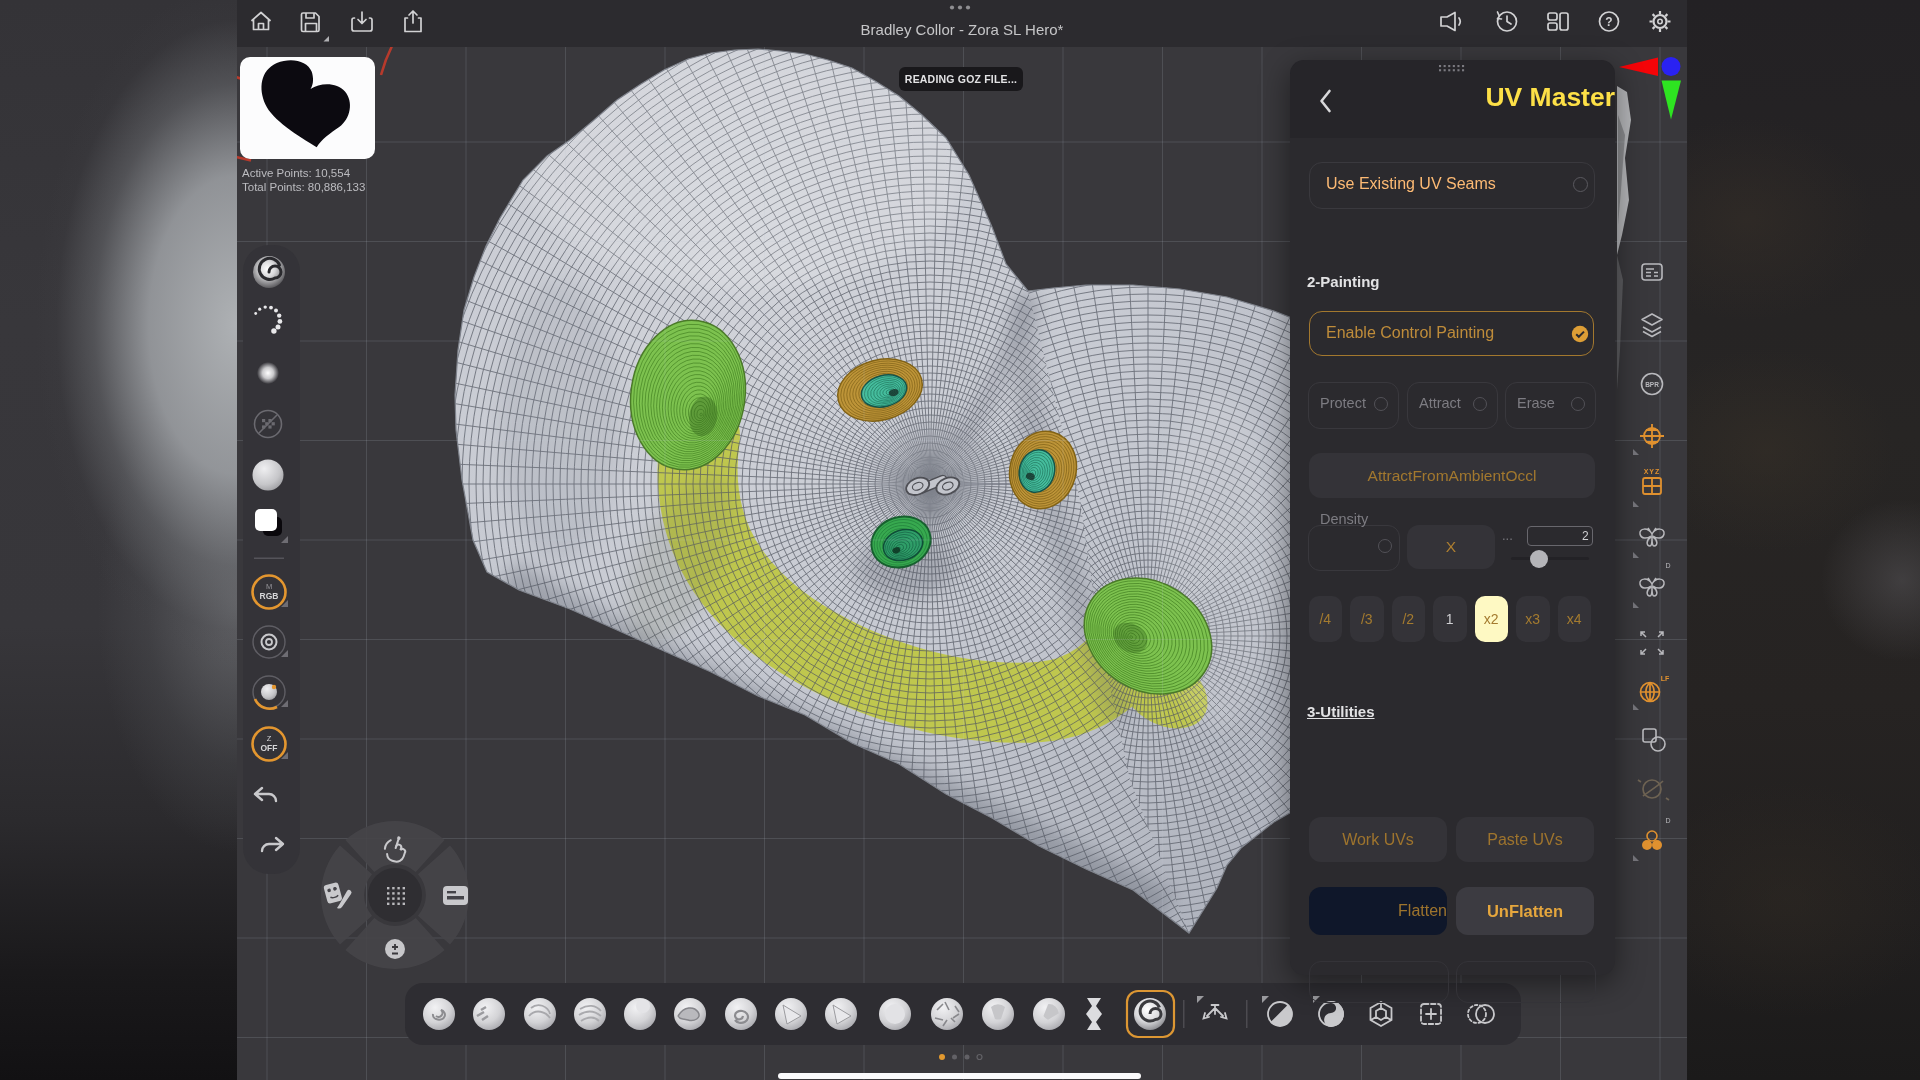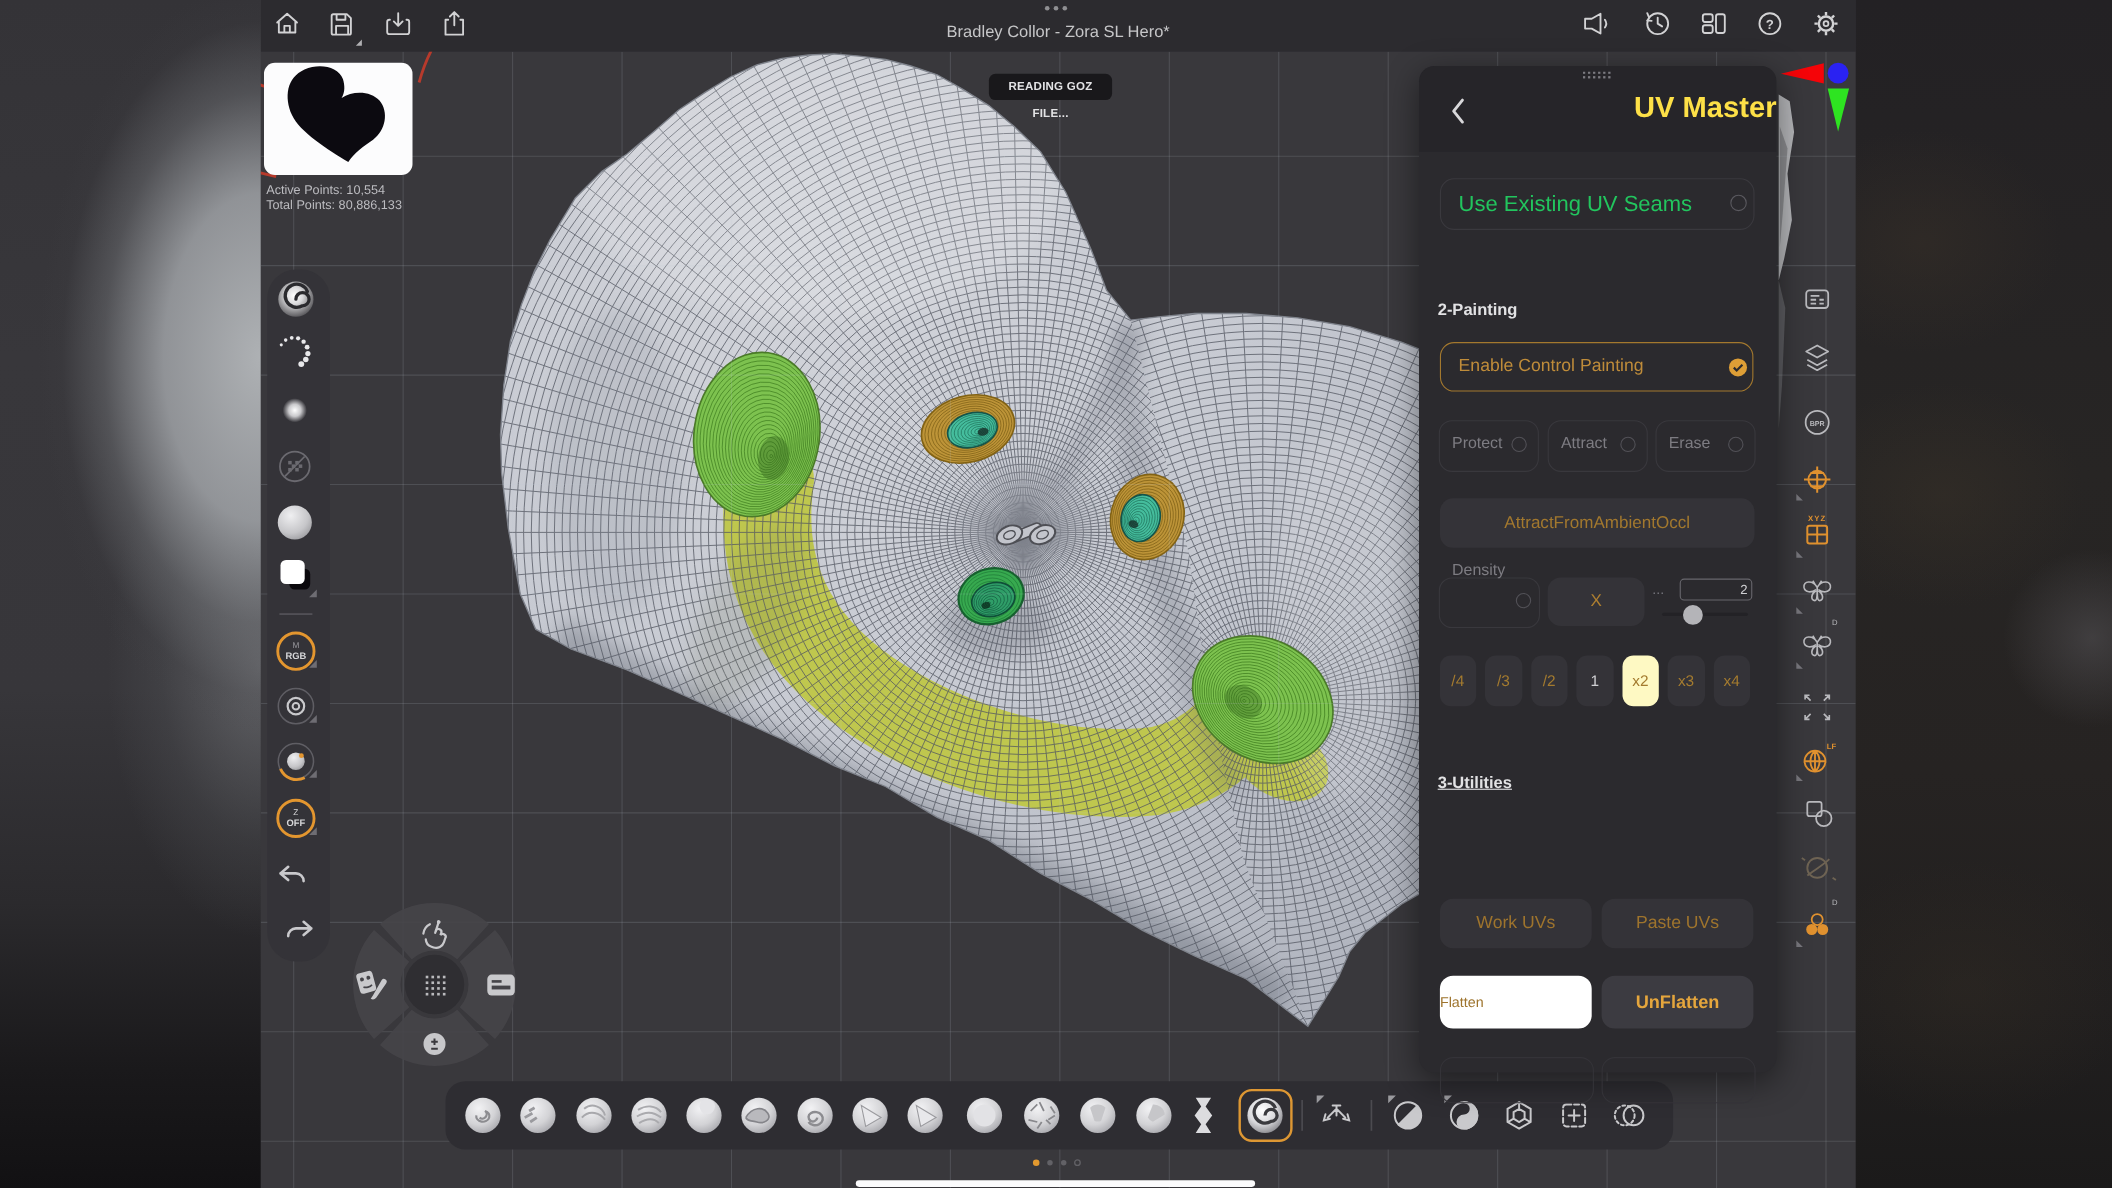--- a/index.html
+++ b/index.html
@@ -692,21 +692,21 @@
     </div>
     <div style="position:absolute;left:237px;top:21px;width:1450px;text-align:center;font-size:15px;color:#c6c6c8;z-index:11;">Bradley Collor - Zora SL Hero*</div>
     <div style="position:absolute;left:240px;top:57px;width:135px;height:102px;background:#fcfcfd;border-radius:10px;z-index:11;overflow:hidden;">
       <svg width="135" height="102" viewBox="0 0 135 102">
         <g transform="rotate(14 64 50)">
           <path d="M86 86 C 66 80 36 70 26 57 C 15 43 13 25 27 14 C 39 5 56 4 63 14 C 66 19 68 25 66 31 C 74 22 90 18 100 25 C 111 33 112 50 103 61 C 96 69 89 77 86 86 Z" fill="#0c0a10"></path>
         </g>
       </svg>
     </div>
     <div style="position:absolute;left:242px;top:166px;z-index:11;font-size:11.5px;line-height:14px;color:#bcbcc0;">Active Points: 10,554<br>Total Points: 80,886,133</div>
-    <div style="position:absolute;left:899px;top:67px;width:112px;height:24px;background:#19181b;border-radius:6px;z-index:11;color:#e3e3e5;font-size:10.5px;font-weight:bold;letter-spacing:0.2px;text-align:center;line-height:24px;">READING GOZ FILE...</div>
+    <div style="position:absolute;left:899px;top:67px;width:124px;height:24px;background:#19181b;border-radius:6px;z-index:11;color:#e3e3e5;font-size:10.5px;font-weight:bold;letter-spacing:0.2px;text-align:center;line-height:24px;">READING GOZ FILE...</div>
 <div style="position:absolute;left:243px;top:245px;width:57px;height:629px;background:#343338;border-radius:26px;z-index:9;"></div>
     <div style="position:absolute;left:238px;top:243px;width:62px;height:632px;z-index:10;">
       <svg width="62" height="632" viewBox="238 243 62 632" style="position:absolute;left:0;top:0">
         <defs>
           <radialGradient id="sg" cx="0.38" cy="0.3" r="0.85">
             <stop offset="0" stop-color="#efeff1"></stop>
             <stop offset="0.6" stop-color="#c6c6c9"></stop>
             <stop offset="1" stop-color="#8f8f93"></stop>
           </radialGradient>
           <radialGradient id="sd" cx="0.45" cy="0.4" r="0.7">
@@ -939,21 +939,21 @@
         <rect x="9.2" y="4.2" width="2.1" height="2.1" fill="#7b7a80"></rect>
         <rect x="13.8" y="4.2" width="2.1" height="2.1" fill="#7b7a80"></rect>
         <rect x="18.4" y="4.2" width="2.1" height="2.1" fill="#7b7a80"></rect>
         <rect x="23.0" y="4.2" width="2.1" height="2.1" fill="#7b7a80"></rect>
       </svg>
       <svg width="20" height="26" viewBox="0 0 20 26" style="position:absolute;left:26px;top:28px">
         <path d="M13.5 3 L5.5 13 L13.5 23" stroke="#d8d8da" stroke-width="2.6" fill="none" stroke-linecap="round" stroke-linejoin="round"></path>
       </svg>
       <div style="position:absolute;left:0;top:22px;width:325px;text-align:right;font-size:26.5px;font-weight:bold;color:#fde047;">UV Master</div>
       <div style="position:absolute;left:19px;top:102px;width:284px;height:45px;border:1px solid #3a393e;border-radius:13px;"></div>
-      <div style="position:absolute;left:36px;top:115px;font-size:20px;color:#22c55e;">Use Existing UV Seams</div>
+      <div style="position:absolute;left:36px;top:115px;font-size:16px;color:#fdba74;">Use Existing UV Seams</div>
       <div style="position:absolute;left:283px;top:117px;width:13px;height:13px;border:1.6px solid #5a595f;border-radius:50%;"></div>
       <div style="position:absolute;left:17px;top:213px;font-size:15px;font-weight:600;color:#e2e2e4;">2-Painting</div>
       <div style="position:absolute;left:19px;top:251px;width:283px;height:43px;border:1.6px solid #a3782e;border-radius:13px;"></div>
       <div style="position:absolute;left:36px;top:264px;font-size:16px;color:#bf8c3a;">Enable Control Painting</div>
       <svg width="18" height="18" viewBox="0 0 18 18" style="position:absolute;left:281px;top:265px">
         <circle cx="9" cy="9" r="8.2" fill="#dd9e36"></circle>
         <path d="M5.2 9.2 l2.6 2.6 L13 6.6" stroke="#2b2a2e" stroke-width="2" fill="none"></path>
       </svg>
       <div style="position:absolute;left:18px;top:322px;width:89px;height:45px;border:1px solid #39383d;border-radius:12px;"></div>
       <div style="position:absolute;left:30px;top:335px;font-size:14.5px;color:#7d7c82;">Protect</div>
@@ -976,21 +976,21 @@
       <div style="position:absolute;left:18.5px;top:536px;width:33.5px;height:46px;background:#343338;border-radius:10px;text-align:center;line-height:46px;font-size:14px;color:#a47b2f;">/4</div>
       <div style="position:absolute;left:60.0px;top:536px;width:33.5px;height:46px;background:#343338;border-radius:10px;text-align:center;line-height:46px;font-size:14px;color:#a47b2f;">/3</div>
       <div style="position:absolute;left:101.5px;top:536px;width:33.5px;height:46px;background:#343338;border-radius:10px;text-align:center;line-height:46px;font-size:14px;color:#a47b2f;">/2</div>
       <div style="position:absolute;left:143.0px;top:536px;width:33.5px;height:46px;background:#343338;border-radius:10px;text-align:center;line-height:46px;font-size:14px;color:#cfcfd2;">1</div>
       <div style="position:absolute;left:184.5px;top:536px;width:33.5px;height:46px;background:#fef9c3;border-radius:10px;text-align:center;line-height:46px;font-size:14px;color:#a47b2f;">x2</div>
       <div style="position:absolute;left:226.0px;top:536px;width:33.5px;height:46px;background:#343338;border-radius:10px;text-align:center;line-height:46px;font-size:14px;color:#a47b2f;">x3</div>
       <div style="position:absolute;left:267.5px;top:536px;width:33.5px;height:46px;background:#343338;border-radius:10px;text-align:center;line-height:46px;font-size:14px;color:#a47b2f;">x4</div>
       <div style="position:absolute;left:17px;top:643px;font-size:15px;font-weight:600;color:#e2e2e4;text-decoration:underline;">3-Utilities</div>
       <div style="position:absolute;left:19px;top:757px;width:138px;height:45px;background:#343338;border-radius:12px;text-align:center;line-height:45px;font-size:16px;color:#9e742d;">Work UVs</div>
       <div style="position:absolute;left:166px;top:757px;width:138px;height:45px;background:#343338;border-radius:12px;text-align:center;line-height:45px;font-size:16px;color:#9e742d;">Paste UVs</div>
-      <div style="position:absolute;left:19px;top:827px;width:138px;height:48px;background:#ffffff;border-radius:12px;text-align:left;line-height:48px;font-size:13px;color:#9e742d;">Flatten</div>
+      <div style="position:absolute;left:19px;top:827px;width:138px;height:48px;background:#0f172a;border-radius:12px;text-align:right;line-height:48px;font-size:16px;color:#9e742d;">Flatten</div>
       <div style="position:absolute;left:166px;top:827px;width:138px;height:48px;background:#3c3b41;border-radius:12px;text-align:center;line-height:48px;font-size:16.5px;font-weight:bold;color:#e5a63d;">UnFlatten</div>
       <div style="position:absolute;left:19px;top:901px;width:138px;height:40px;border:1px solid #343338;border-radius:12px;"></div>
       <div style="position:absolute;left:166px;top:901px;width:138px;height:40px;border:1px solid #343338;border-radius:12px;"></div>
     </div>
 <div style="position:absolute;left:1622px;top:230px;width:60px;height:640px;z-index:10;">
       <svg width="60" height="640" viewBox="1622 230 60 640" style="position:absolute;left:0;top:0">
         <g stroke="#b9b9bd" stroke-width="1.6" fill="none" stroke-linejoin="round">
           <rect x="1642" y="264" width="20" height="16" rx="3"></rect>
           <path d="M1646 269 h8 M1646 272.5 h5 M1646 276 h5 M1654 272.5 h4 M1654 276 h4"></path>
           <path d="M1652 314 l10 5.5 -10 5.5 -10 -5.5 Z M1643 327 l9 5 9 -5 M1643 331.5 l9 5 9 -5"></path>

